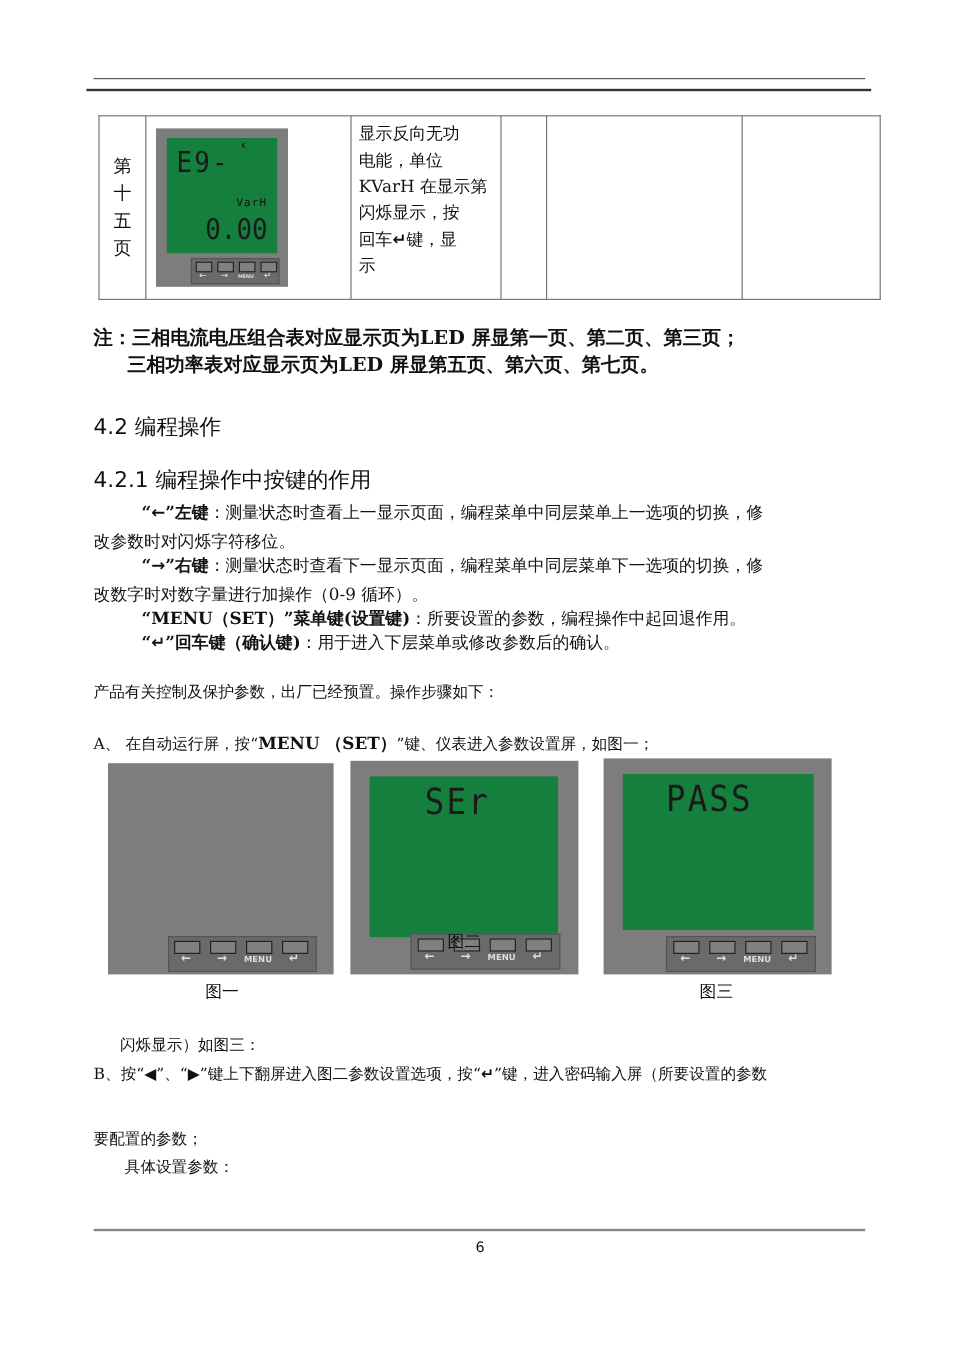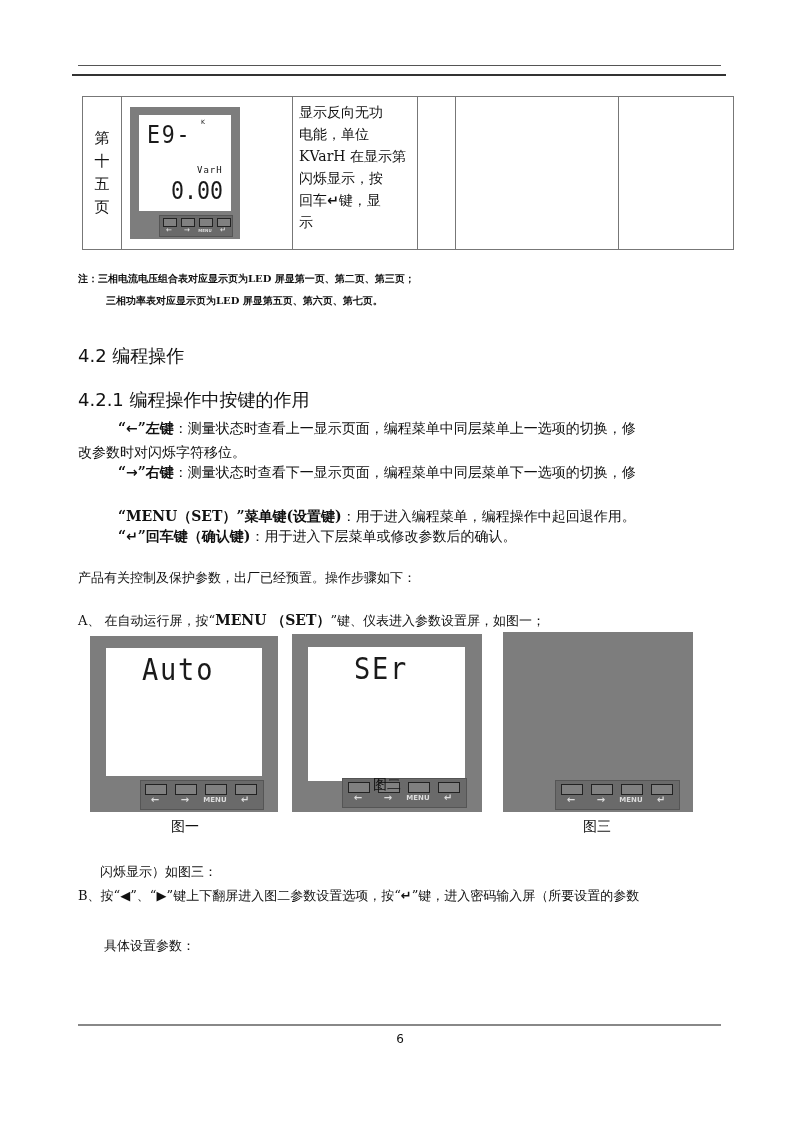--- a/index.html
+++ b/index.html
@@ -10,27 +10,27 @@
 
   table.pg { position: absolute; left: 82px; top: 96px; border-collapse: collapse; }
   table.pg td { border: 1px solid #777; padding: 0; vertical-align: middle; }
   .c1 { width: 38px; height: 152px; text-align: center; font-size: 15px; line-height: 23px; }
   .c2 { width: 170px; }
   .c3 { width: 112px; font-size: 14px; line-height: 22px; padding: 4px 6px !important; vertical-align: top !important; }
   .c4 { width: 37px; } .c5 { width: 162px; } .c6 { width: 114px; }
 
   
   .meter { background: #7d7d7d; position: relative; }
-  .meter .screen { position: absolute; background: #ffffff; }
+  .meter .screen { position: absolute; background: #15803d; }
   .meter .keypad { position: absolute; background: #6a6a6a; border: 1px solid #555; }
   .meter .key { position: absolute; border: 1px solid #222; background: #808080; }
   .meter .klabel { position: absolute; color: #ddd; font-family: "DejaVu Sans", sans-serif; font-weight: bold; text-align: center; }
   .lcd { position: absolute; font-family: "DejaVu Sans Mono", monospace; color: #1a1a1a; transform: scaleX(0.9); transform-origin: left; letter-spacing: 2px; }
 
-  .note { position: absolute; left: 78px; font-size: 10px; font-weight: bold; }
+  .note { position: absolute; left: 78px; font-size: 16px; font-weight: bold; }
   .h1 { position: absolute; left: 78px; top: 344px; font-size: 18px; font-family: "DejaVu Sans", sans-serif; }
   .h2 { position: absolute; left: 78px; top: 388px; font-size: 18px; font-family: "DejaVu Sans", sans-serif; }
   .para { position: absolute; left: 78px; width: 650px; font-size: 14px; line-height: 24px; }
   .para b { font-weight: bold; }
   .small { font-size: 13px; }
   .caption { position: absolute; font-size: 14px; text-align: center; }
   .foot-line { position: absolute; left: 78px; top: 1024px; width: 643px; height: 2px; background: #888; }
   .page-num { position: absolute; left: 0; width: 800px; top: 1032px; text-align: center; font-size: 12px; font-family: "DejaVu Sans", sans-serif; }
   .arr { display: inline-block; font-family: "DejaVu Sans", sans-serif; font-weight: bold; }
 </style>
@@ -89,38 +89,36 @@
 
 <div class="h1">4.2 编程操作</div>
 <div class="h2">4.2.1 编程操作中按键的作用</div>
 
 <div class="para" style="top:416px;">
   <div style="padding-left:40px;"><b>“<span class="arr">←</span>”<span>左键</span></b><span>：测量状态时查看上一显示页面，编程菜单中同层菜单上一选项的切换，修</span></div>
   <div>改参数时对闪烁字符移位。</div>
 </div>
 <div class="para" style="top:460px;">
   <div style="padding-left:40px;"><b>“<span class="arr">→</span>”<span>右键</span></b><span>：测量状态时查看下一显示页面，编程菜单中同层菜单下一选项的切换，修</span></div>
+  <div>改数字时对数字量进行加操作（0-9 循环）。</div>
 </div>
 <div class="para" style="top:504px;padding-left:40px;">
-  <b>“<span>MENU（SET）</span>”<span>菜单键(设置键)</span></b><span>：用于进入编程菜单，编程操作中起回退作用。</span>
+  <b>“<span>MENU（SET）</span>”<span>菜单键(设置键)</span></b><span>：所要设置的参数，编程操作中起回退作用。</span>
 </div>
 <div class="para" style="top:524px;padding-left:40px;">
   <b>“<span class="arr">↵</span>”<span>回车键（确认键)</span></b><span>：用于进入下层菜单或修改参数后的确认。</span>
 </div>
 
 <div class="para small" style="top:566px;">产品有关控制及保护参数，出厂已经预置。操作步骤如下：</div>
 
 <div class="para small" style="top:608px;">
   <span>A、 在自动运行屏，按“</span><b style="font-size:14px;">MENU （SET）</b><span>”键、仪表进入参数设置屏，如图一；</span>
 </div>
 
 <div class="meter" style="position:absolute;left:90px;top:636px;width:188px;height:176px;">
-  <div class="screen" style="left:16px;top:12px;width:156px;height:128px;">
-    <div class="lcd" style="left:36px;top:4px;font-size:30px;">Auto</div>
-  </div>
   <div class="keypad" style="left:50px;top:144px;width:122px;height:28px;">
     <div class="key" style="left:4px;top:3px;width:20px;height:9px;"></div>
     <div class="key" style="left:34px;top:3px;width:20px;height:9px;"></div>
     <div class="key" style="left:64px;top:3px;width:20px;height:9px;"></div>
     <div class="key" style="left:94px;top:3px;width:20px;height:9px;"></div>
     <div class="klabel" style="left:4px;top:13px;width:20px;font-size:10px;">←</div>
     <div class="klabel" style="left:34px;top:13px;width:20px;font-size:10px;">→</div>
     <div class="klabel" style="left:60px;top:15px;width:28px;font-size:7px;">MENU</div>
     <div class="klabel" style="left:94px;top:13px;width:20px;font-size:10px;">↵</div>
   </div>
@@ -138,36 +136,40 @@
     <div class="key" style="left:95px;top:3px;width:20px;height:9px;"></div>
     <div class="klabel" style="left:5px;top:13px;width:20px;font-size:10px;">←</div>
     <div class="klabel" style="left:35px;top:13px;width:20px;font-size:10px;">→</div>
     <div class="klabel" style="left:61px;top:15px;width:28px;font-size:7px;">MENU</div>
     <div class="klabel" style="left:95px;top:13px;width:20px;font-size:10px;">↵</div>
   </div>
 </div>
 <div class="caption" style="left:362px;top:776px;width:50px;font-family:Liberation Serif, serif;">图二</div>
 
 <div class="meter" style="position:absolute;left:503px;top:632px;width:190px;height:180px;">
+  <div class="screen" style="left:16px;top:13px;width:159px;height:130px;">
+    <div class="lcd" style="left:36px;top:4px;font-size:30px;">PASS</div>
+  </div>
   <div class="keypad" style="left:52px;top:148px;width:123px;height:28px;">
     <div class="key" style="left:5px;top:3px;width:20px;height:9px;"></div>
     <div class="key" style="left:35px;top:3px;width:20px;height:9px;"></div>
     <div class="key" style="left:65px;top:3px;width:20px;height:9px;"></div>
     <div class="key" style="left:95px;top:3px;width:20px;height:9px;"></div>
     <div class="klabel" style="left:5px;top:13px;width:20px;font-size:10px;">←</div>
     <div class="klabel" style="left:35px;top:13px;width:20px;font-size:10px;">→</div>
     <div class="klabel" style="left:61px;top:15px;width:28px;font-size:7px;">MENU</div>
     <div class="klabel" style="left:95px;top:13px;width:20px;font-size:10px;">↵</div>
   </div>
 </div>
 <div class="caption" style="left:572px;top:818px;width:50px;">图三</div>
 
 <div class="para small" style="top:852px;">
   <div style="padding-left:22px;margin-top:8px;">闪烁显示）如图三：</div>
   <div><span>B、按“◀”、“▶”键上下翻屏进入图二参数设置选项，按“</span><span class="arr">↵</span><span>”键，进入密码输入屏（所要设置的参数</span></div>
 </div>
 
 <div class="para small" style="top:934px;">
+  <div style="margin-top:4px;">要配置的参数；</div>
   <div style="padding-left:26px;">具体设置参数：</div>
 </div>
 
 <div class="foot-line"></div>
 <div class="page-num">6</div>
 
 </body></html>

